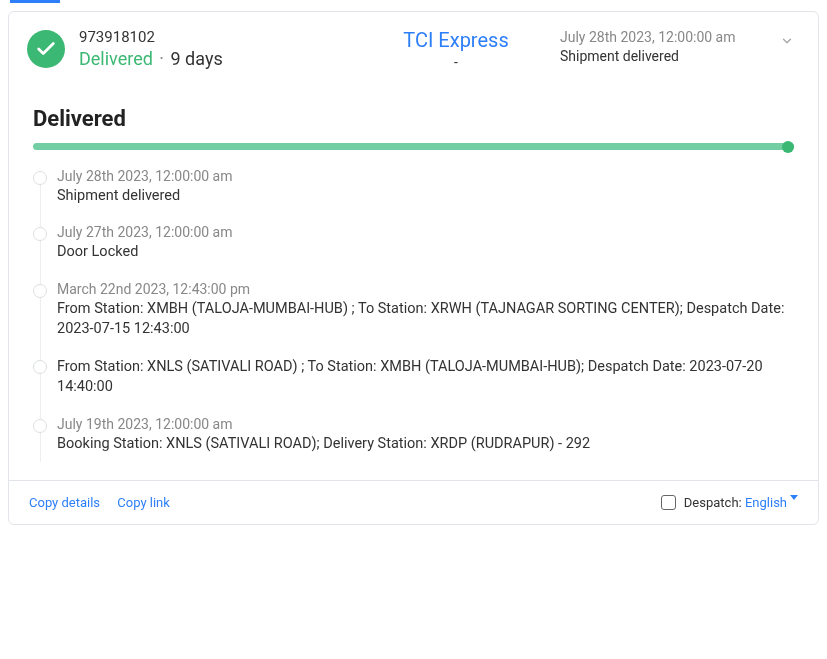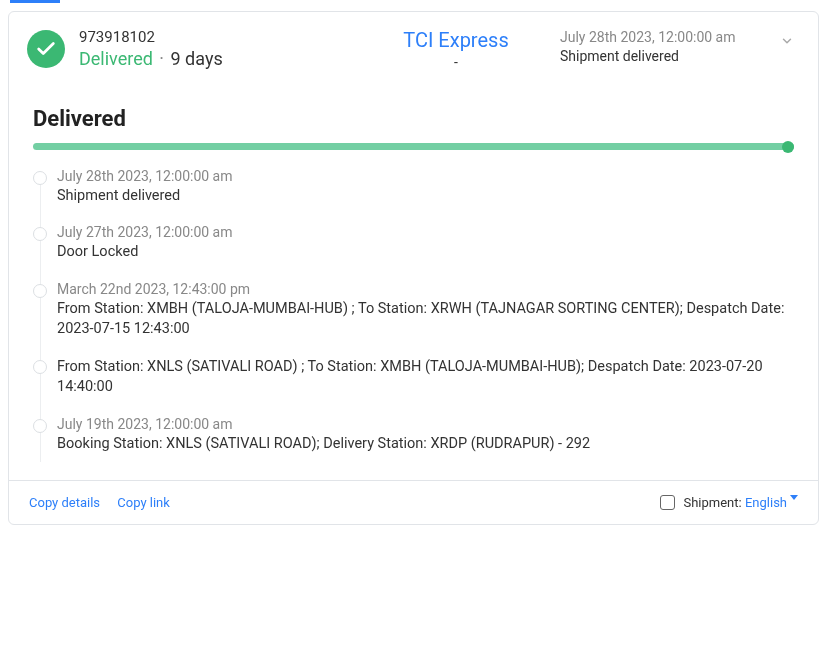--- a/index.html
+++ b/index.html
@@ -150,21 +150,21 @@
     </div>
 
     <div class="footer">
       <div class="footer-left">
         <a>Copy details</a>
         <a>Copy link</a>
       </div>
       <div class="footer-right">
         <span class="checkbox"></span>
         <span>
-          <span>Shipment:</span>
+          <span>Despatch:</span>
           <span class="lang">
             <span>English</span>
             <span class="caret-down"></span>
           </span>
         </span>
       </div>
     </div>
 
   </div>
 </div>

